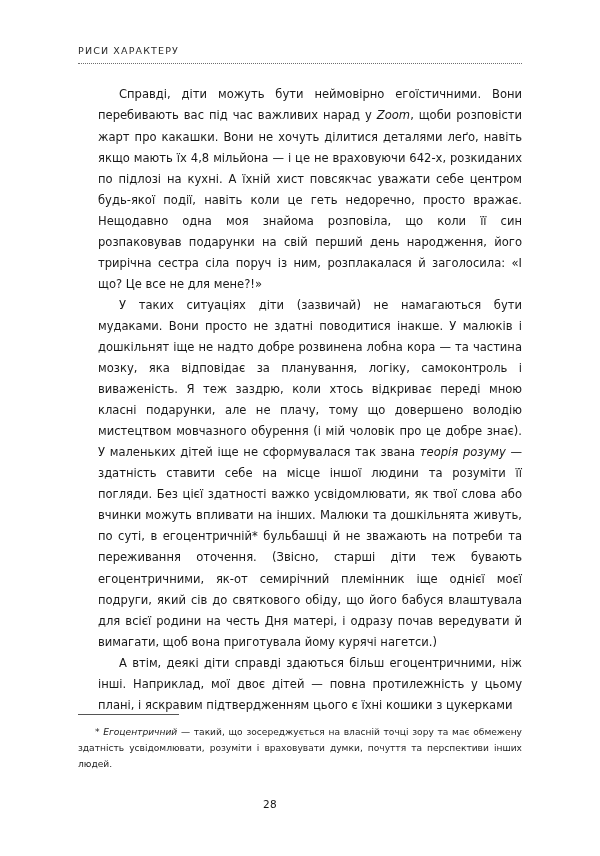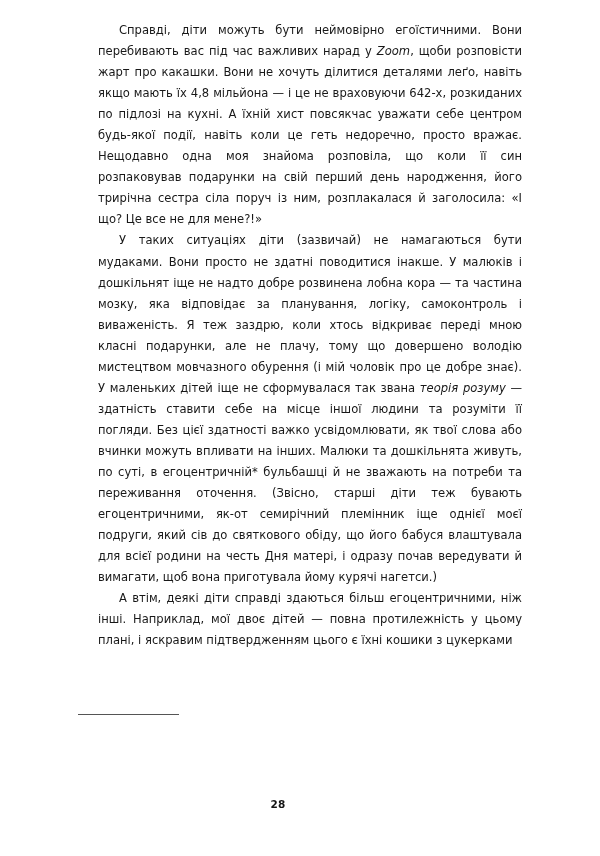--- a/index.html
+++ b/index.html
@@ -91,46 +91,51 @@
     color: #222;
     text-indent: 17px;
   }
   .footnote-text i {
     font-style: italic;
   }
 
   
   .folio {
     position: absolute;
-    left: 8px;
+    left: 0;
     top: 798px;
     width: 540px;
     text-align: center;
     font-family: "DejaVu Sans", sans-serif;
     font-size: 10.5px;
-    font-weight: bold;
+    font-weight: normal;
     color: #141414;
     letter-spacing: 0.3px;
   }
 </style>
 </head>
 <body>
 
 <div class="page">
 
   <div class="content">
 
+    <div class="running-head">
+      <div class="running-head-text">РИСИ ХАРАКТЕРУ</div>
+      <div class="head-rule"></div>
+    </div>
 
     <div class="body-text" id="body-text">
         <p class="indent"><span>Справді, діти можуть бути неймовірно егоїстичними. Вони перебивають вас під час важливих нарад у </span><i>Zoom</i><span>, щоби розповісти жарт про какашки. Вони не хочуть ділитися деталями леґо, навіть якщо мають їх 4,8 мільйона — і це не враховуючи 642-х, розкиданих по підлозі на кухні. А їхній хист повсякчас уважати себе центром будь-якої події, навіть коли це геть недоречно, просто вражає. Нещодавно одна моя знайома розповіла, що коли її син розпаковував подарунки на свій перший день народження, його трирічна сестра сіла поруч із ним, розплакалася й заголосила: «І що? Це все не для мене?!»</span></p>
         <p class="indent"><span>У таких ситуаціях діти (зазвичай) не намагаються бути мудаками. Вони просто не здатні поводитися інакше. У малюків і дошкільнят іще не надто добре розвинена лобна кора — та частина мозку, яка відповідає за планування, логіку, самоконтроль і виваженість. Я теж заздрю, коли хтось відкриває переді мною класні подарунки, але не плачу, тому що довершено володію мистецтвом мовчазного обурення (і мій чоловік про це добре знає). У маленьких дітей іще не сформувалася так звана </span><i>теорія розуму</i><span> — здатність ставити себе на місце іншої людини та розуміти її погляди. Без цієї здатності важко усвідомлювати, як твої слова або вчинки можуть впливати на інших. Малюки та дошкільнята живуть, по суті, в егоцентричній* бульбашці й не зважають на потреби та переживання оточення. (Звісно, старші діти теж бувають егоцентричними, як-от семирічний племінник іще однієї моєї подруги, який сів до святкового обіду, що його бабуся влаштувала для всієї родини на честь Дня матері, і одразу почав вередувати й вимагати, щоб вона приготувала йому курячі нагетси.)</span></p>
         <p class="indent"><span>А втім, деякі діти справді здаються більш егоцентричними, ніж інші. Наприклад, мої двоє дітей — повна протилежність у цьому плані, і яскравим підтвердженням цього є їхні кошики з цукерками</span></p>
       </div>
 
   </div>
 
   <div class="footnote-block">
     <div class="footnote-rule"></div>
+    <div class="footnote-text" id="footnote-text"><span>*  </span><i>Егоцентричний</i><span> — такий, що зосереджується на власній точці зору та має обмежену здатність усвідомлювати, розуміти і враховувати думки, почуття та перспективи інших людей.</span></div>
   </div>
 
   <div class="folio">28</div>
 
 </div>
 
 </body></html>

